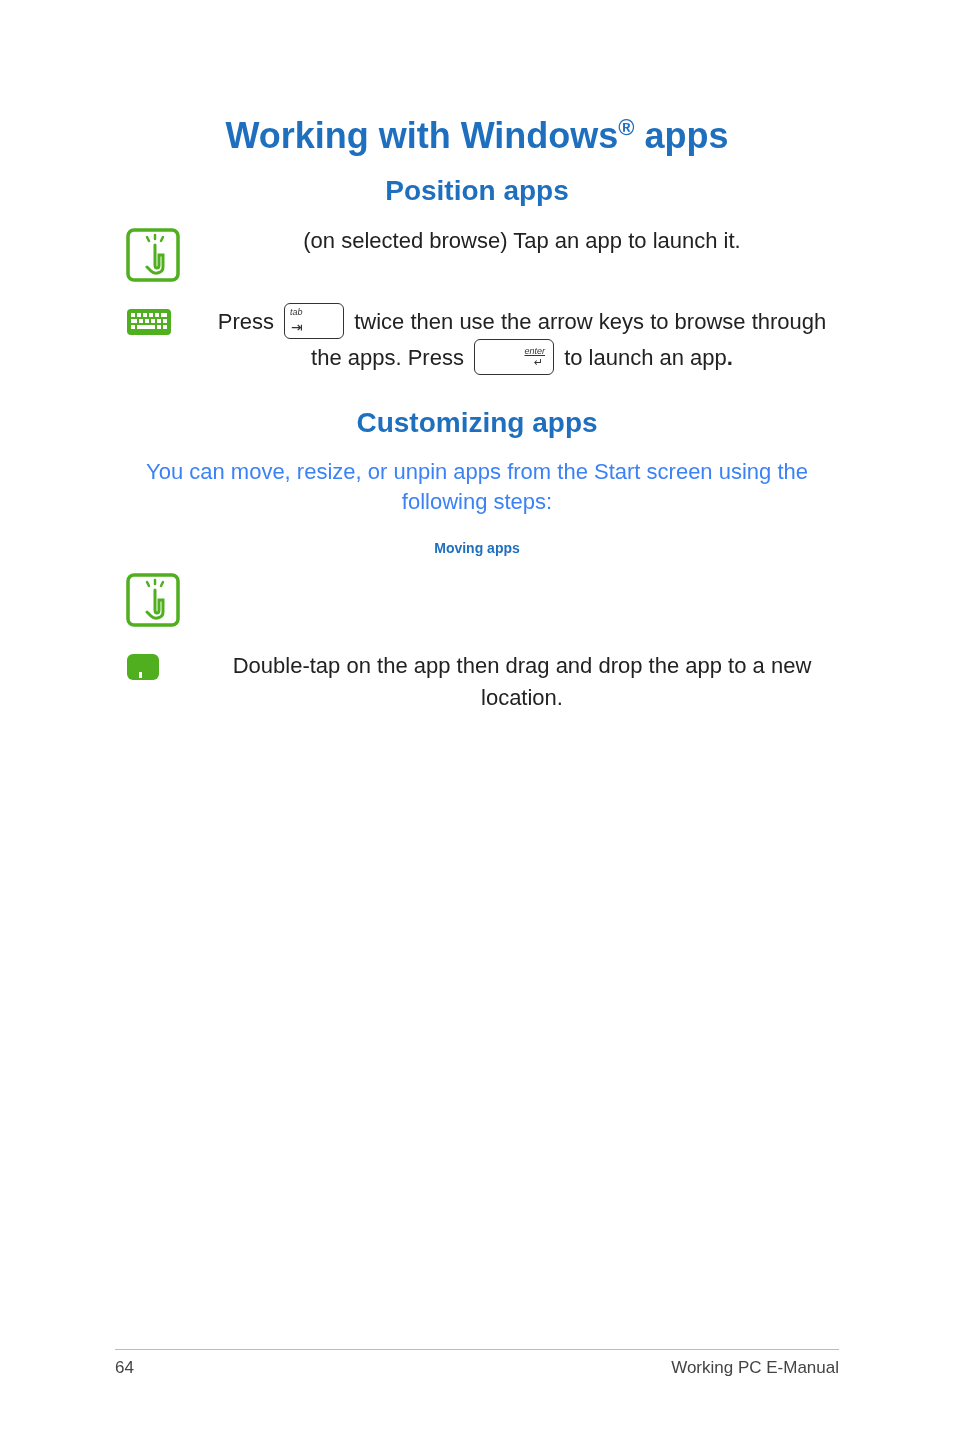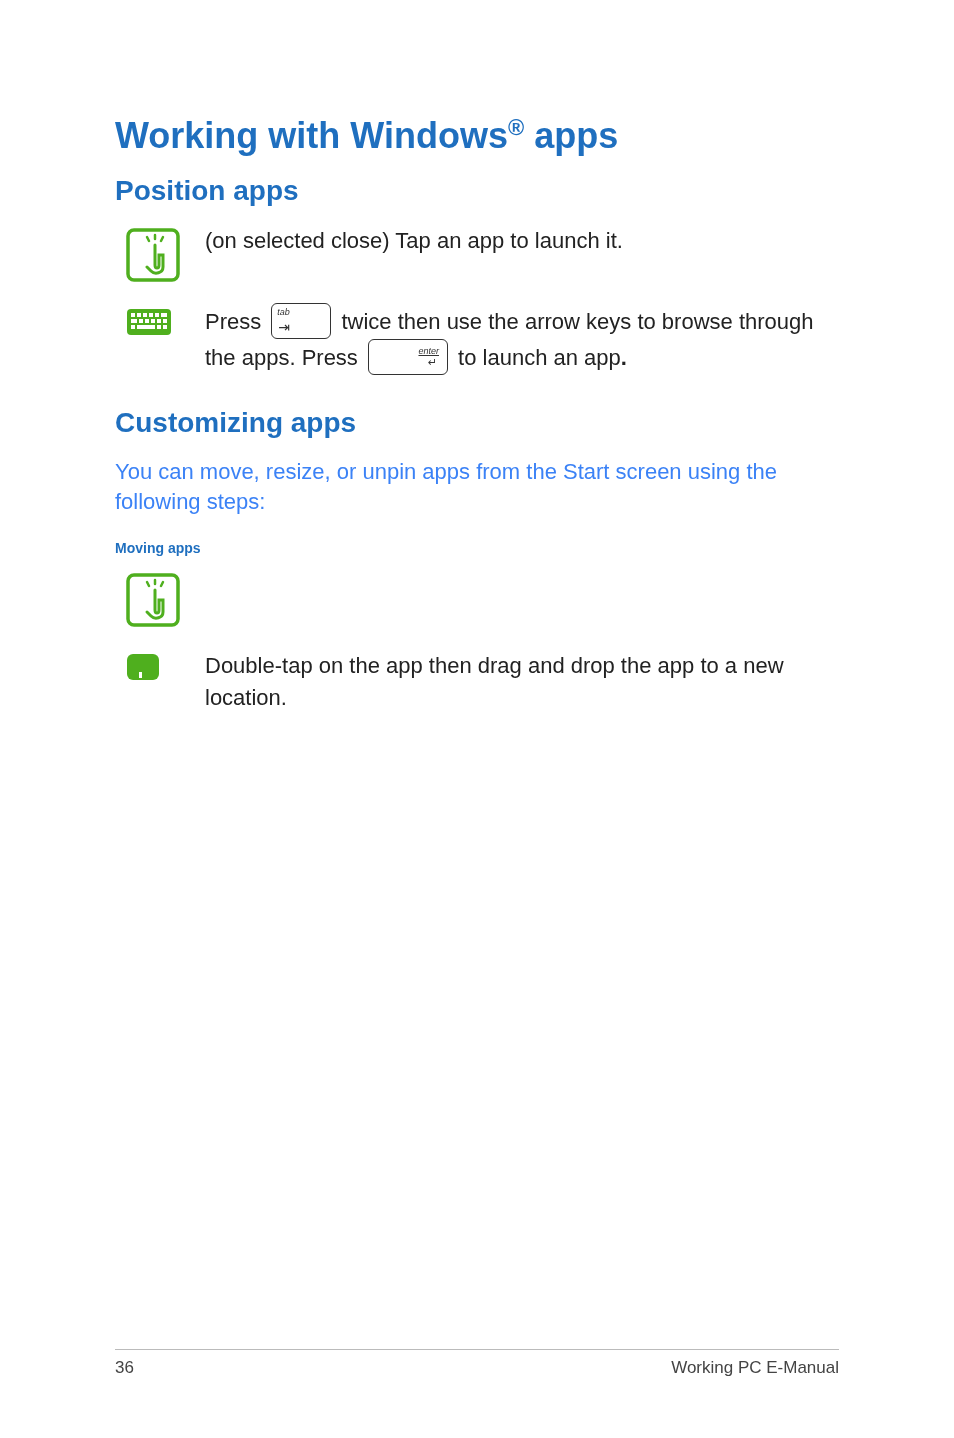--- a/index.html
+++ b/index.html
@@ -9,20 +9,21 @@
     }
     body {
       width: 954px;
       height: 1438px;
       background: #fff;
       font-family: "Myriad Pro", "Segoe UI", Arial, sans-serif;
       position: relative;
     }
     .page {
       padding: 115px 115px 0 115px;
+      text-align: center;
     }
     h1 {
       color: #1F6FBF;
       font-size: 36px;
       font-weight: 700;
       margin-bottom: 18px;
     }
     h1 .reg {
       font-size: 22px;
       vertical-align: super;
@@ -147,21 +148,21 @@
   <h2>Position apps</h2>
 
   <div class="row">
     <div class="icon-cell">
       <svg width="56" height="56" viewBox="0 0 56 56">
         <rect x="3" y="3" width="50" height="50" rx="6" fill="none" stroke="#4FAF1E" stroke-width="3.5"></rect>
         <path d="M30 18 L30 38 C30 42 34 42 34 38 L34 28 L38 28 L38 40 C38 46 30 48 26 44 L22 40" fill="none" stroke="#4FAF1E" stroke-width="3" stroke-linecap="round"></path>
         <path d="M24 14 L22 10 M30 12 L30 8 M36 14 L38 10" stroke="#4FAF1E" stroke-width="2.5" stroke-linecap="round"></path>
       </svg>
     </div>
-    <div class="text-cell">(on selected close) Tap an app to launch it.</div>
+    <div class="text-cell">(on selected browse) Tap an app to launch it.</div>
   </div>
 
 
   <div class="row">
     <div class="icon-cell">
       <svg width="48" height="30" viewBox="0 0 48 30">
         <rect x="2" y="2" width="44" height="26" rx="4" fill="#4FAF1E"></rect>
         <rect x="6" y="6" width="4" height="4" fill="#fff"></rect>
         <rect x="12" y="6" width="4" height="4" fill="#fff"></rect>
         <rect x="18" y="6" width="4" height="4" fill="#fff"></rect>
@@ -207,15 +208,15 @@
         <rect x="2" y="2" width="32" height="26" rx="6" fill="#4FAF1E"></rect>
         <rect x="14" y="20" width="3" height="6" fill="#fff"></rect>
       </svg>
     </div>
     <div class="text-cell">Double-tap on the app then drag and drop the app to a new location.</div>
   </div>
 
 </div>
 
 <div class="footer">
-  <span>36</span>
+  <span>64</span>
   <span>Working PC E-Manual</span>
 </div>
 
 </body></html>

